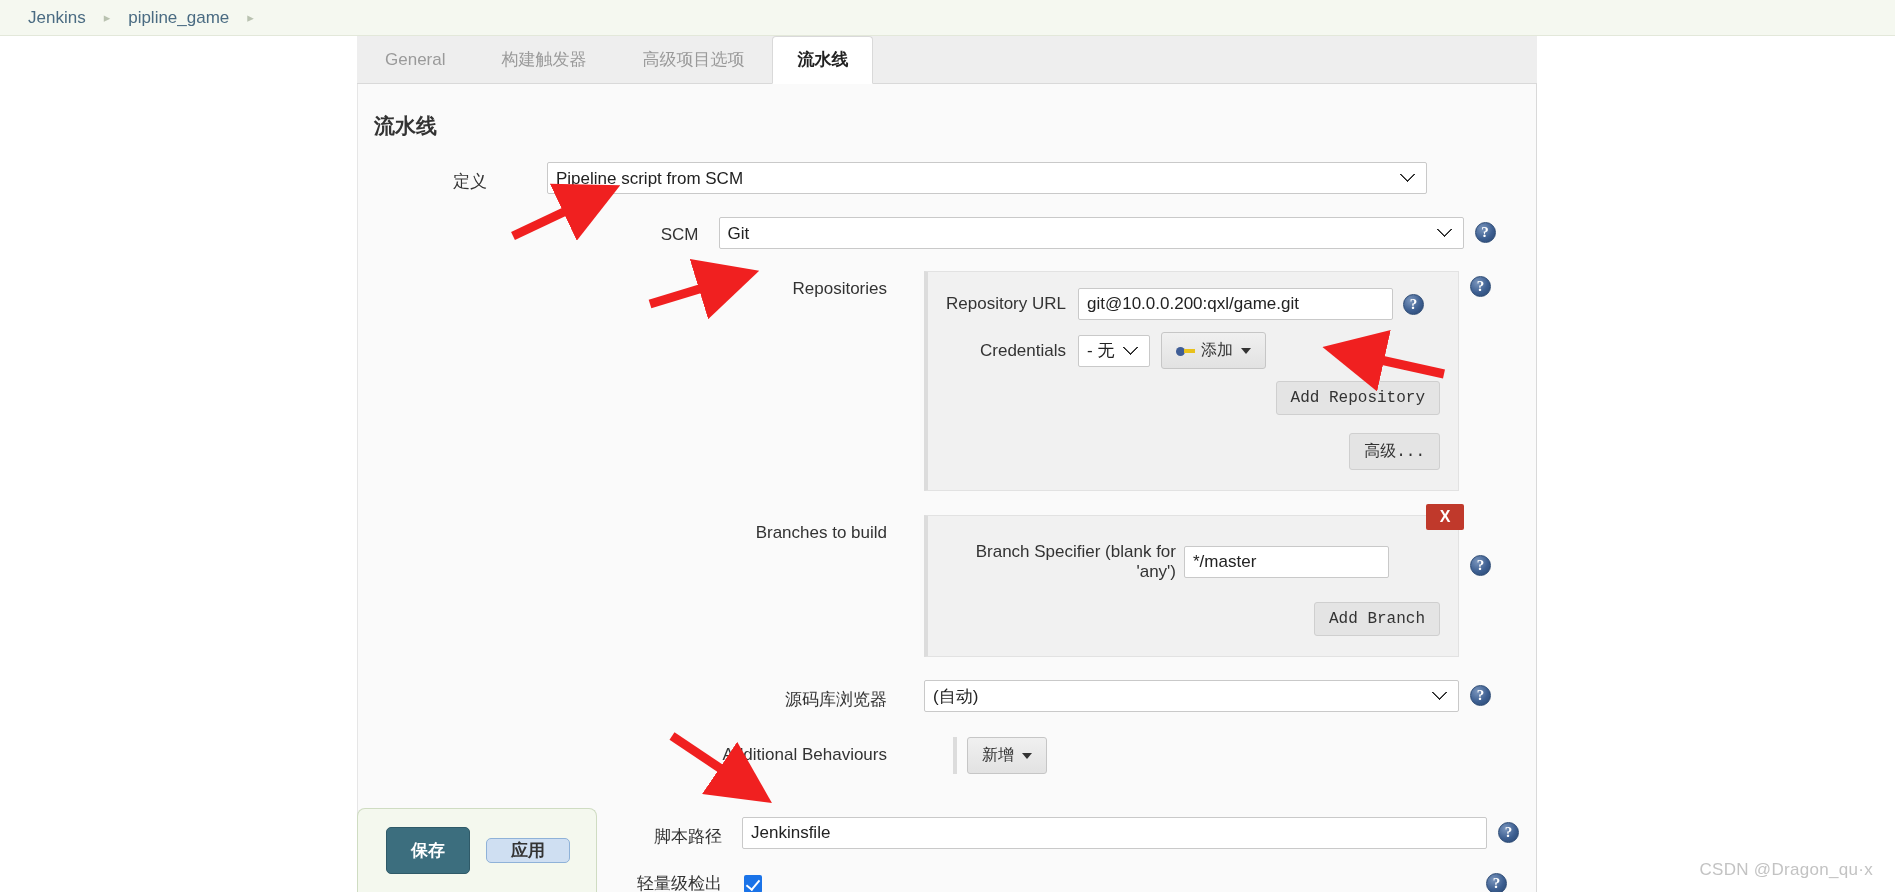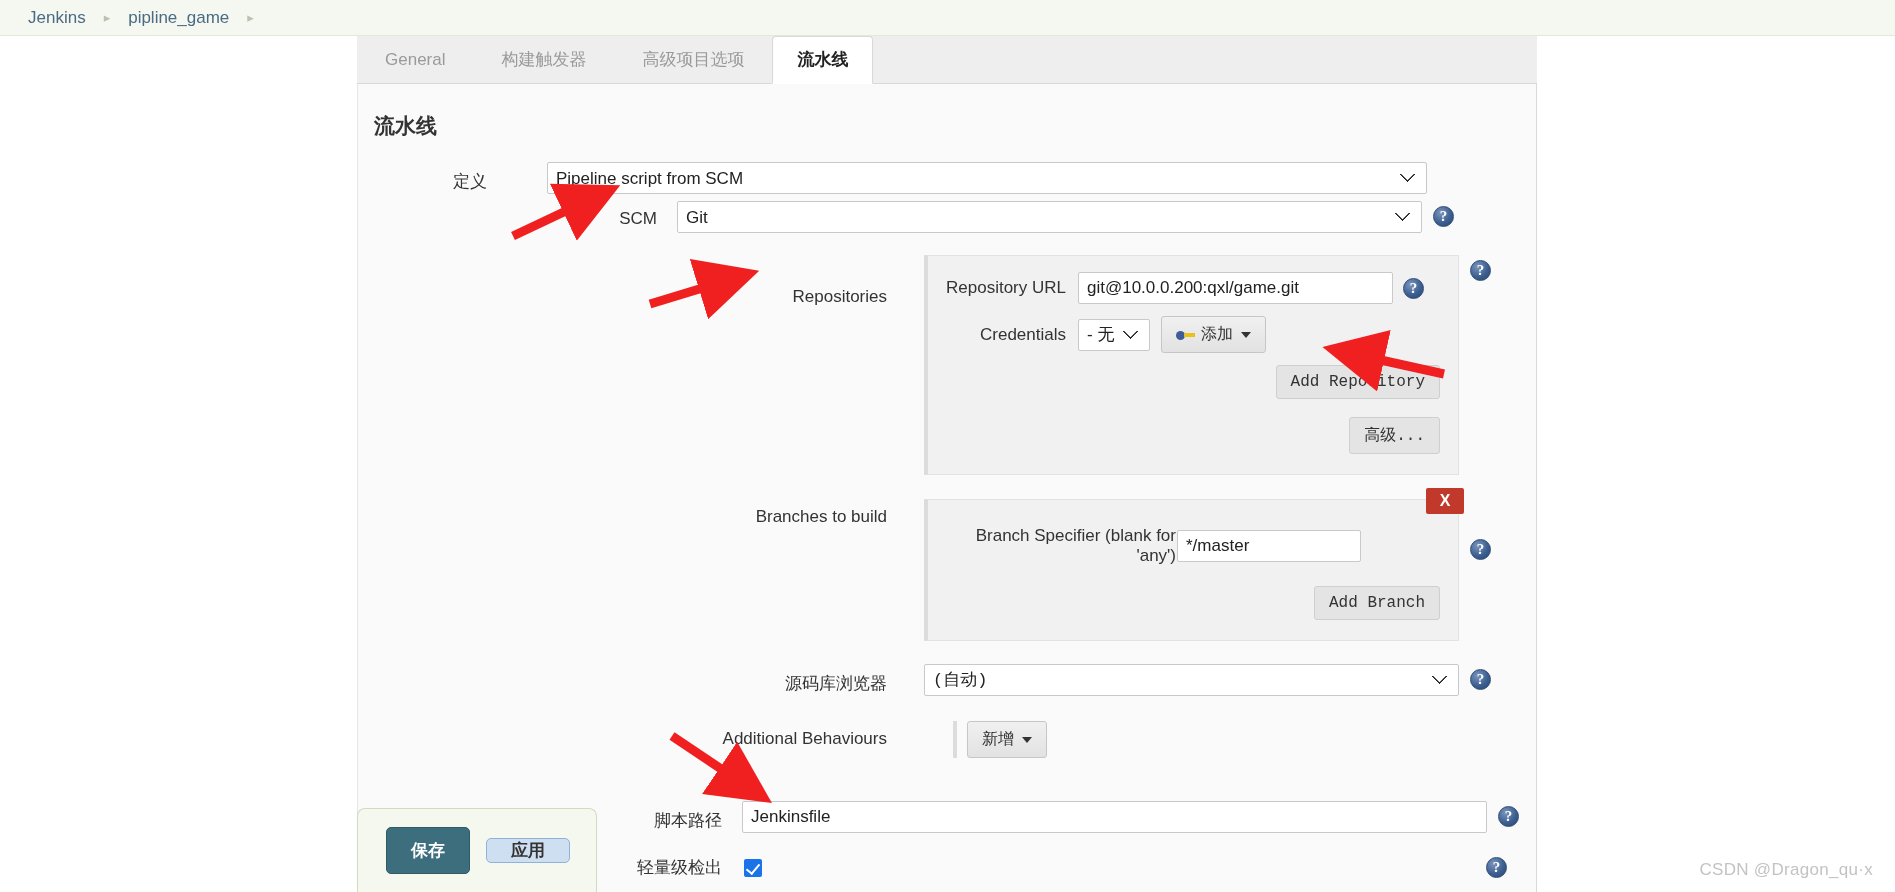--- a/index.html
+++ b/index.html
@@ -337,30 +337,30 @@
 
     <div class="section-title">流水线</div>
 
     <div class="row" style="margin-top:22px;">
       <div class="lbl" style="width:130px;">定义</div>
       <select class="sel" style="width:880px; margin-left:60px;">
         <option>Pipeline script from SCM</option>
       </select>
     </div>
 
-    <div class="row" style="margin-top:7px;">
+    <div class="row" style="margin-top:23px;justify-content:center;">
       <div class="lbl" style="width:300px;">SCM</div>
       <select class="sel" style="width:745px; margin-left:20px;">
         <option>Git</option>
       </select>
       <div class="help-icon" style="margin-left:11px; margin-top:5px;">?</div>
     </div>
 
     <div class="row" style="margin-top:22px;">
-      <div class="lbl" style="width:530px;margin-top:24px;">Repositories</div>
+      <div class="lbl" style="width:530px;">Repositories</div>
       <div class="panel" style="width:535px; margin-left:37px;">
         <div class="panel-row">
           <div class="panel-lbl" style="width:120px;">Repository URL</div>
           <input class="txt" type="text" style="width: 315px; margin-left: 12px;" value="git@10.0.0.200:qxl/game.git">
           <div class="help-icon" style="margin-left:10px;">?</div>
         </div>
         <div class="panel-row">
           <div class="panel-lbl" style="width:120px;">Credentials</div>
           <select class="sel" style="width:72px; margin-left:12px; text-align:center;">
             <option>- 无 -</option>
@@ -380,32 +380,32 @@
     </div>
 
     <div class="row" style="margin-top:24px;">
       <div class="lbl" style="width:530px;">Branches to build</div>
       <div class="panel" style="width:535px; margin-left:37px; padding-top:26px;">
         <div style="position:absolute; right:-6px; top:-12px;">
           <div class="x-btn">X</div>
         </div>
         <div class="panel-row">
           <div class="panel-lbl" style="width:230px;">Branch Specifier (blank for 'any')</div>
-          <input class="txt" type="text" style="width: 184px; margin-left: 1px;" value="*/master">
+          <input class="txt" type="text" style="width: 205px; margin-left: 8px;" value="*/master">
         </div>
         <div style="text-align:right; margin-top:20px;">
           <button class="btn plain">Add Branch</button>
         </div>
       </div>
       <div class="help-icon" style="margin-left:11px; margin-top:40px;">?</div>
     </div>
 
     <div class="row" style="margin-top:23px;">
       <div class="lbl" style="width:530px;">源码库浏览器</div>
-      <select class="sel" style="width:535px; margin-left:37px;font-family:Liberation Mono, monospace;">
+      <select class="sel" style="width:535px; margin-left:37px;">
         <option>(自动)</option>
       </select>
       <div class="help-icon" style="margin-left:11px; margin-top:5px;">?</div>
     </div>
 
     <div class="row" style="margin-top:25px;gap:34px;">
       <div class="lbl" style="width:530px;">Additional Behaviours</div>
       <div style="margin-left:32px; border-left:4px solid #dcdcdc; padding-left:10px;">
         <button class="btn">
           <span>新增</span><span class="caret"></span>

